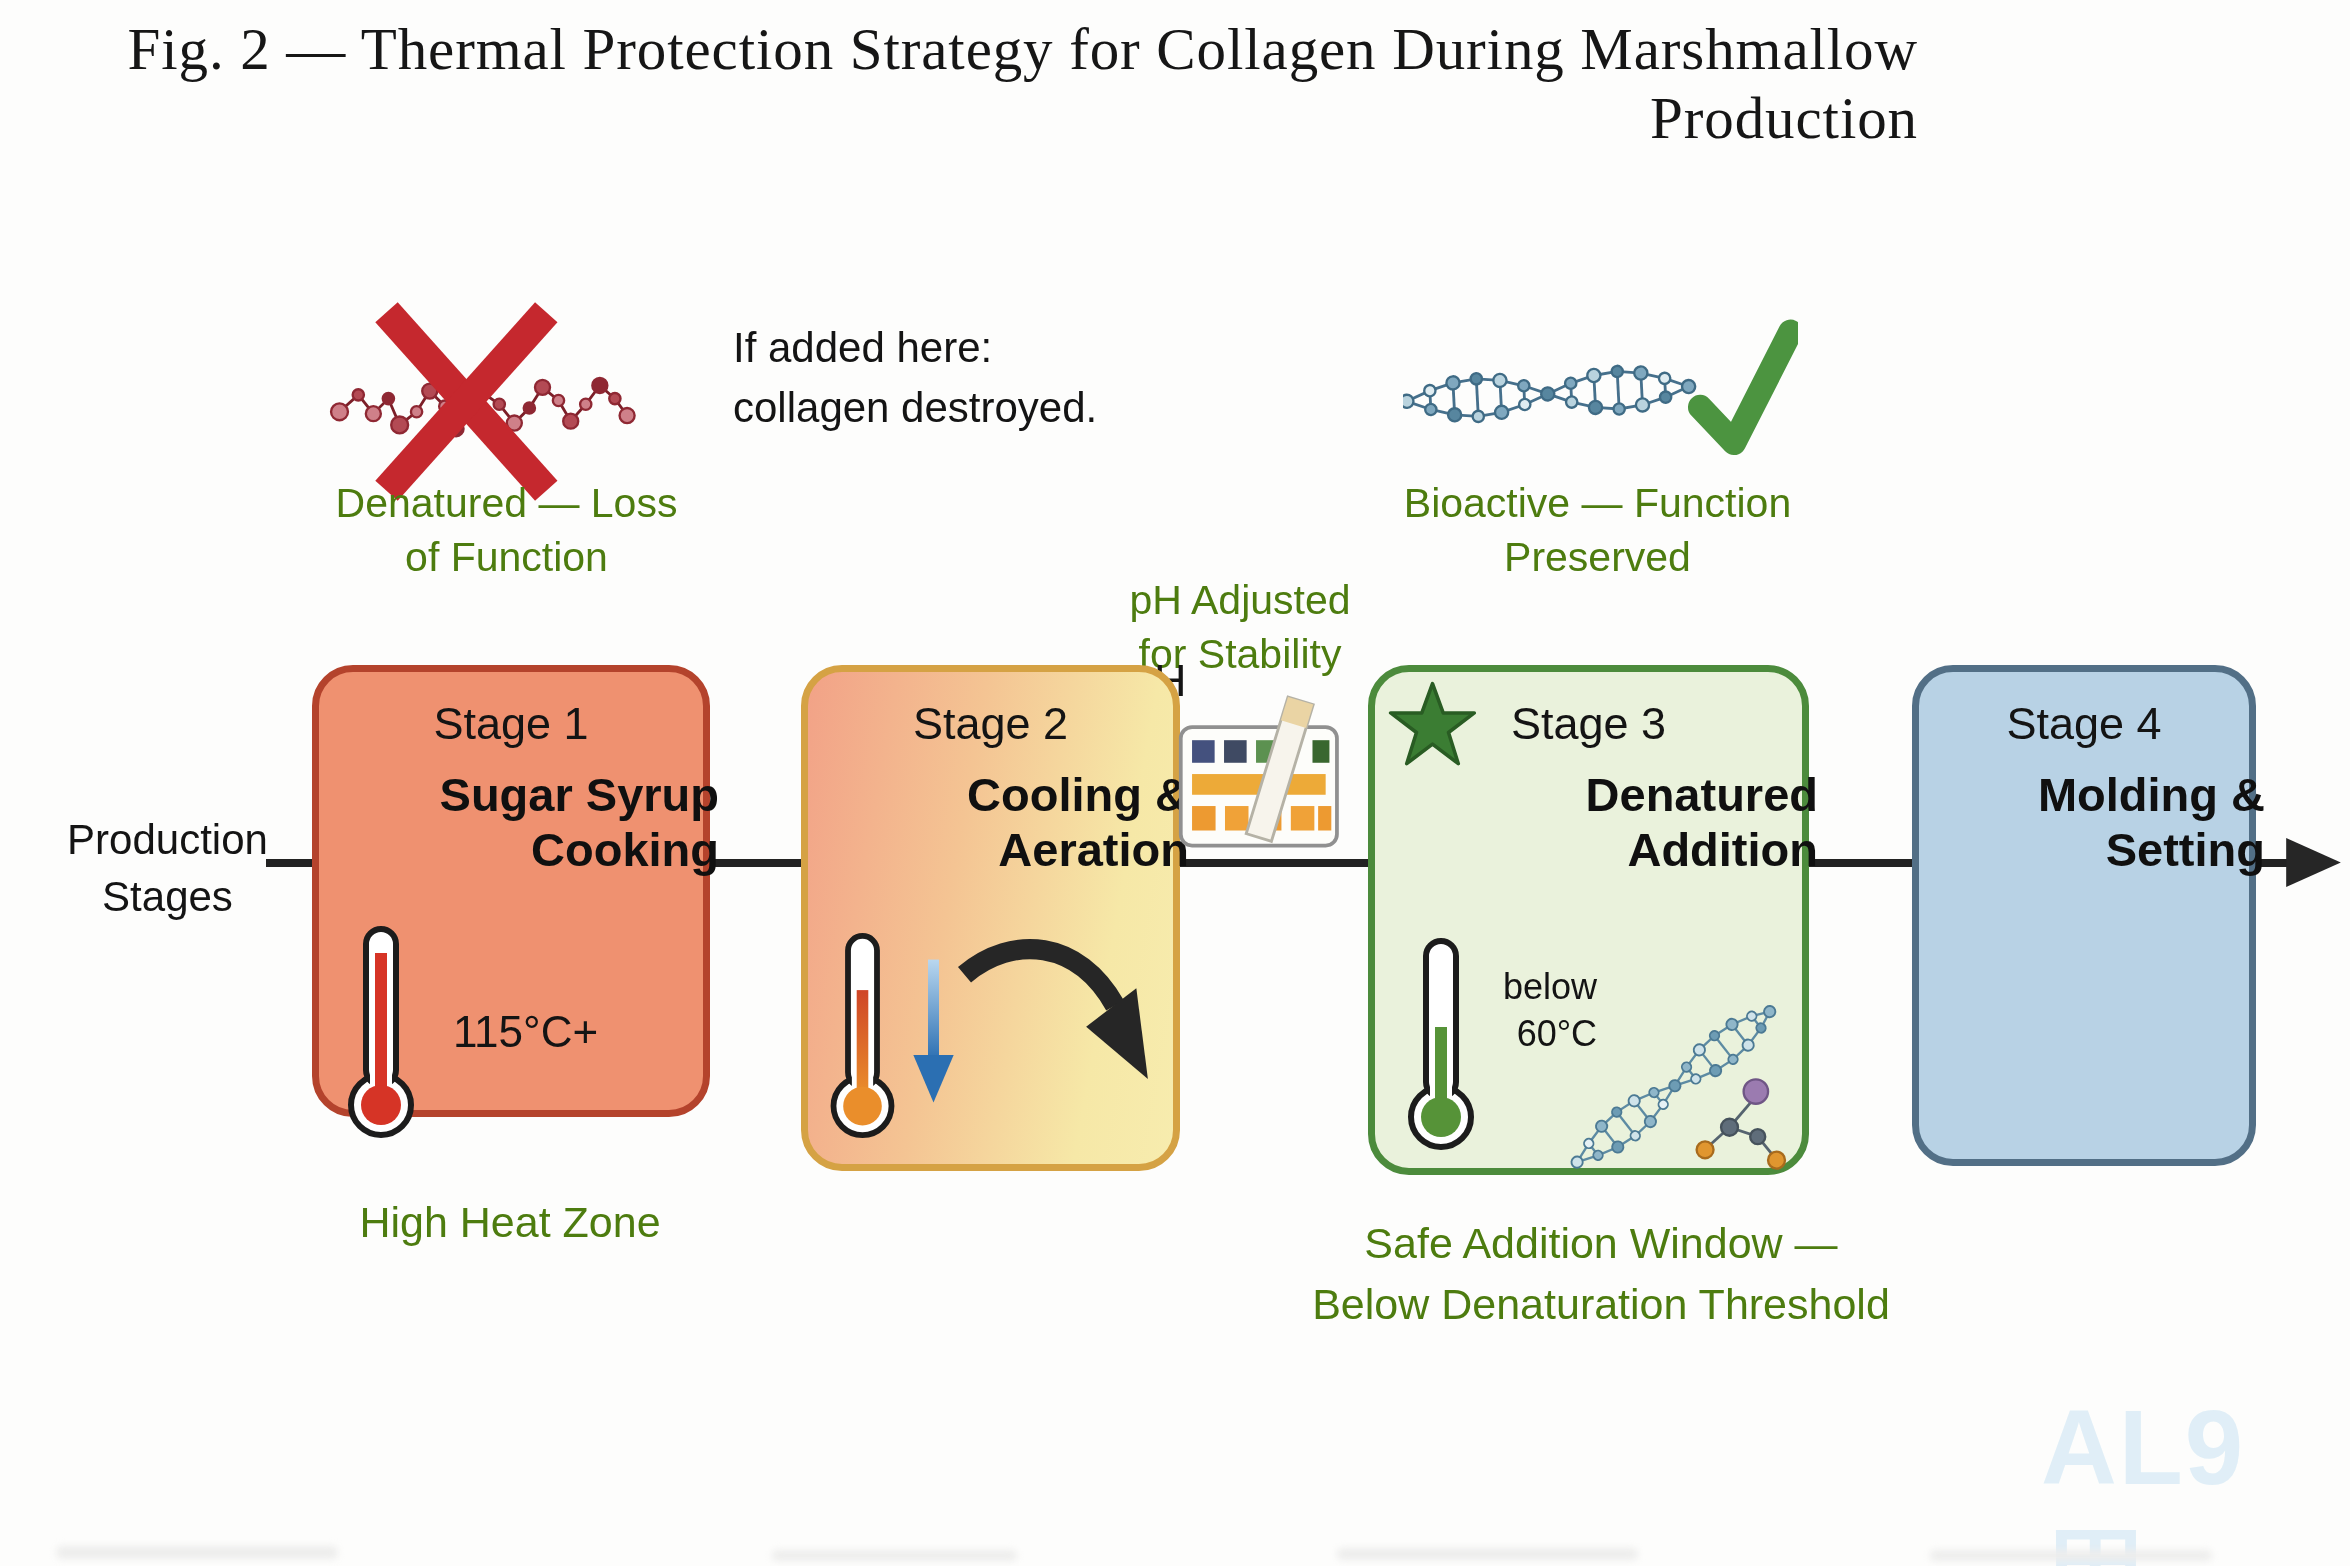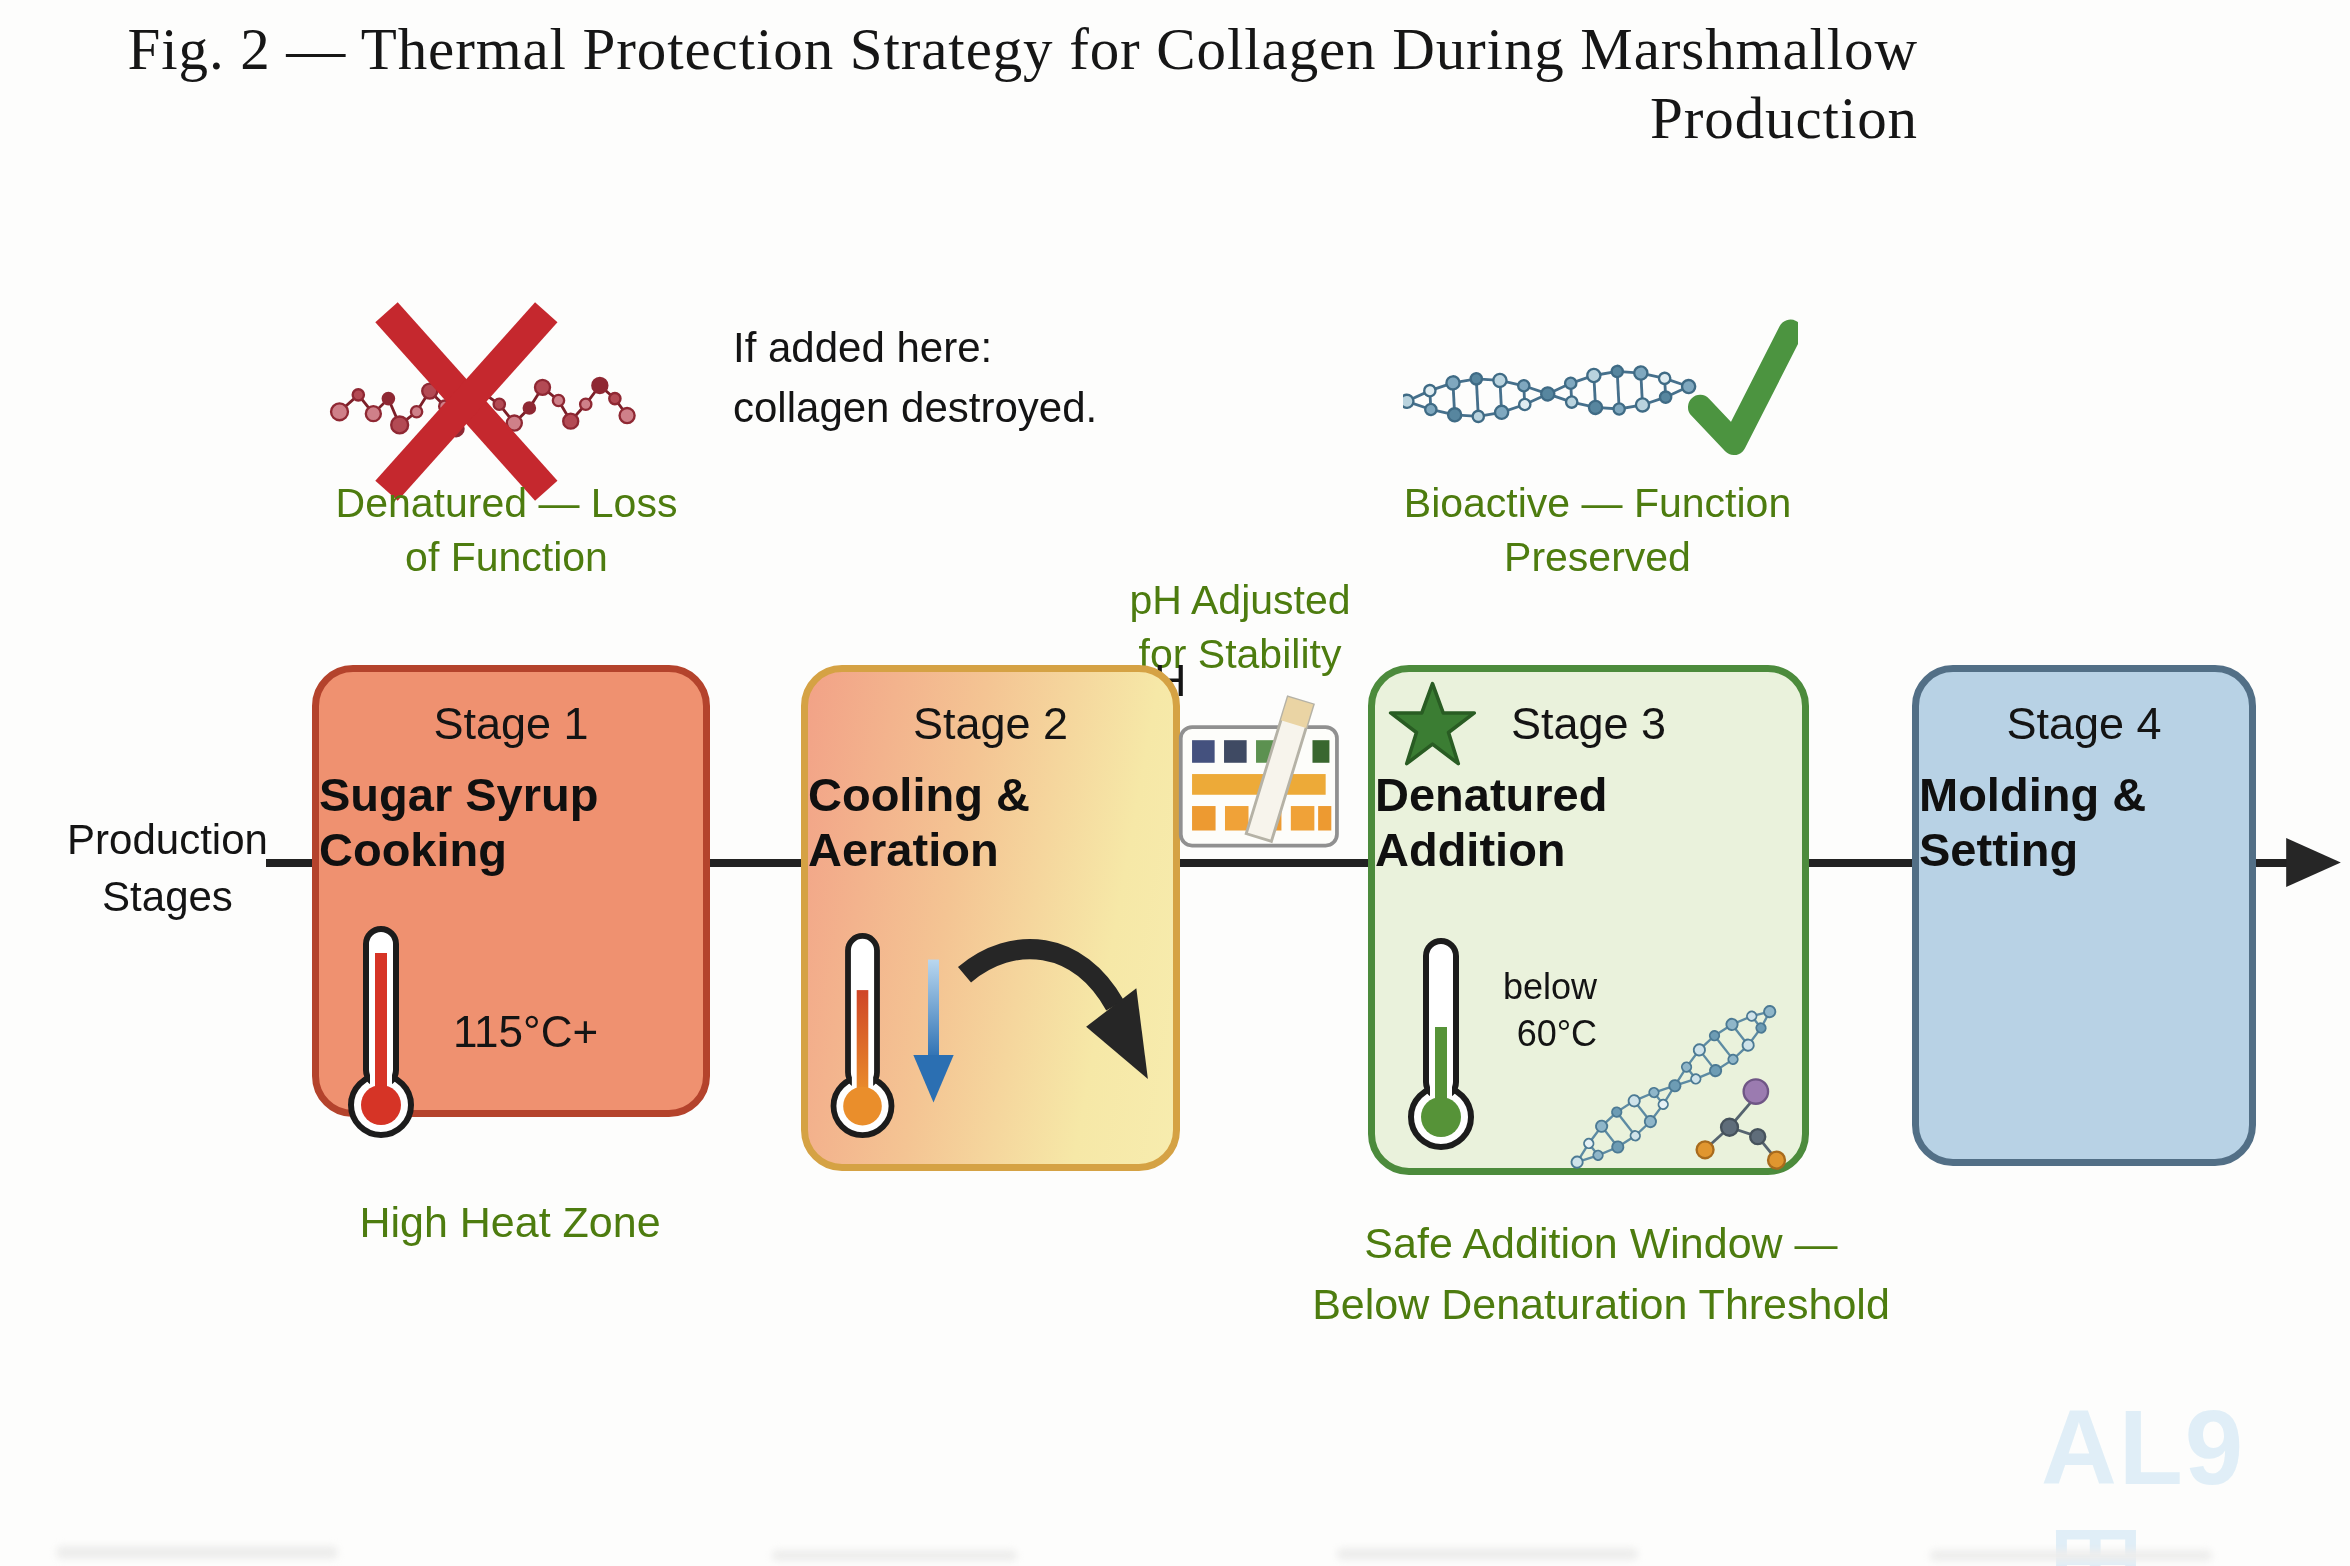--- a/index.html
+++ b/index.html
@@ -21,22 +21,22 @@
 
   
   .axis-label{position:absolute;left:15px;top:812px;width:305px;text-align:center;
               font-size:42px;line-height:1.35;}
   .timeline{position:absolute;left:266px;top:859px;width:2028px;height:7.5px;background:#222;z-index:1;}
   .timeline-arrowhead{position:absolute;left:2286px;top:838px;z-index:1;}
 
   
   .stage{position:absolute;top:665px;border-radius:41px;z-index:2;box-sizing:border-box;}
   .stage-label{position:absolute;top:26px;left:0;width:100%;text-align:center;font-size:45px;font-weight:400;}
-  .stage-name{position:absolute;top:96px;left:0;width:100%;text-align:left;
-              font-size:47px;font-weight:700;line-height:1.16;color:#101010;}
+  .stage-name{position:absolute;top:96px;left:0;width:100%;text-align:right;
+              font-size:47px;font-weight:700;line-height:1.16;color:#101010;padding-left:16px;}
   .stage1{left:312px;width:398px;height:452px;background:#ef9170;border:7.5px solid #b4432c;}
   .stage2{left:801px;width:379px;height:506px;border:7.5px solid #d5a244;
           background:linear-gradient(100deg,#f2a287 0%,#f4c493 40%,#f6e8a7 78%,#f7ecae 100%);}
   .stage3{left:1368px;width:441px;height:510px;background:#eaf2dc;border:7.5px solid #4c8b3c;}
   .stage4{left:1912px;width:344px;height:501px;background:#b8d2e5;border:7.5px solid #526f86;}
 
   .therm{position:absolute;}
   .temp-hot{position:absolute;left:122px;top:335px;width:169px;text-align:center;font-size:44px;}
   .temp-safe{position:absolute;left:128px;top:292px;font-size:36px;line-height:1.3;text-align:right;}
   .cool-arrow{position:absolute;left:98px;top:281px;}

